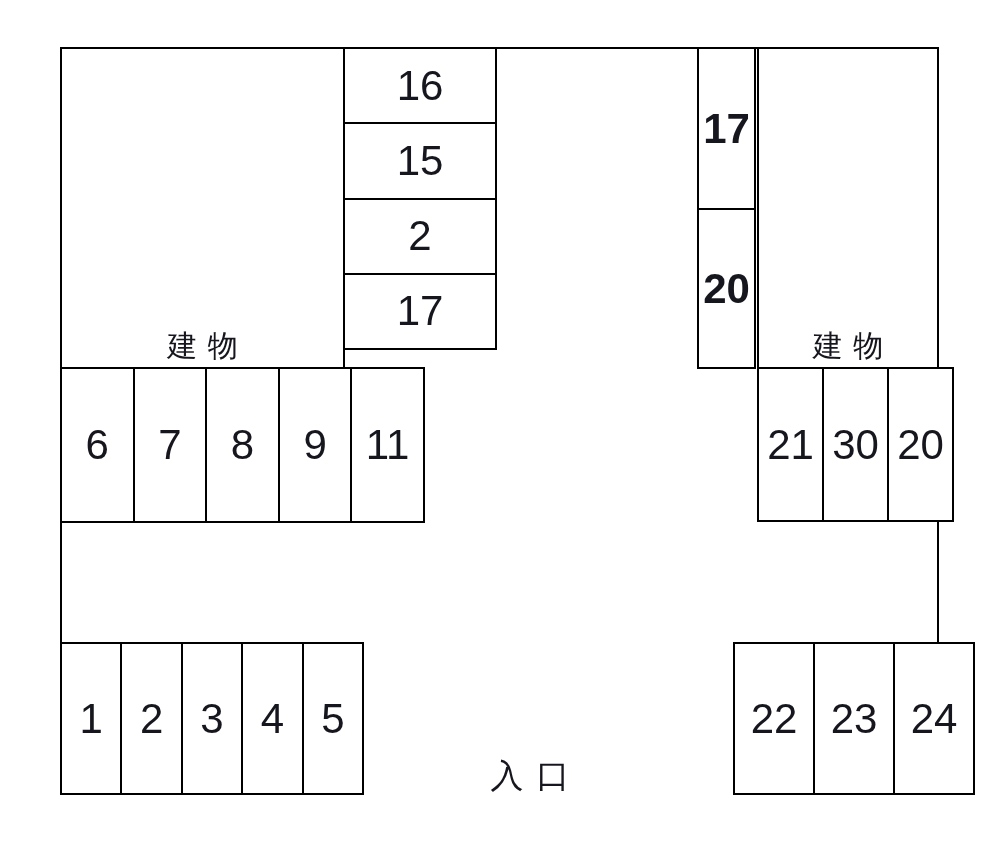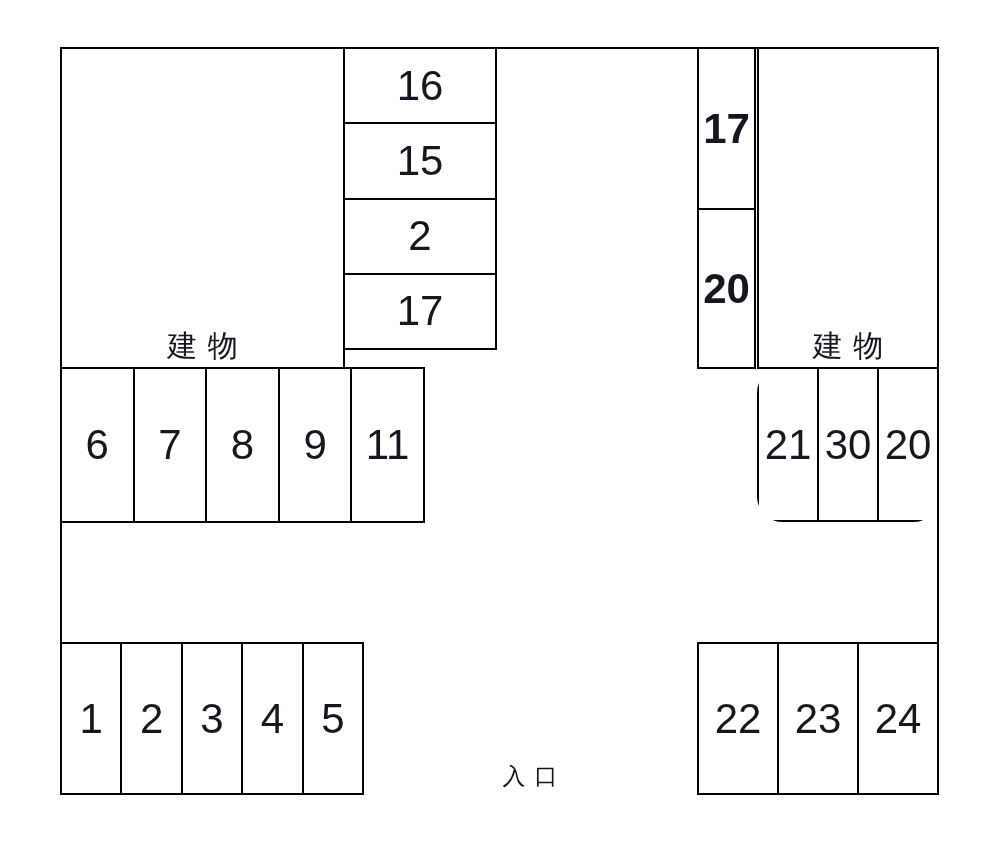--- a/index.html
+++ b/index.html
@@ -58,33 +58,33 @@
   }
   .stall-group.h .cell { border-right: 2px solid #000000; }
   .stall-group.h .cell:last-child { border-right: none; }
   .stall-group.v .cell { border-bottom: 2px solid #000000; }
   .stall-group.v .cell:last-child { border-bottom: none; }
 
   #col-16-12 { left: 343px; top: 47px;  width: 154px; height: 303px; }
   #col-17-18 { left: 697px; top: 47px;  width: 59px;  height: 322px; font-weight: bold; }
   #col-17-18 .cell:first-child { flex: 0 0 159px; }
   #row-6-11  { left: 60px;  top: 367px; width: 365px; height: 156px; }
-  #row-21-19 { left: 757px; top: 367px; width: 182px; height: 155px; border-radius: 26px; }
+  #row-21-19 { left: 757px; top: 367px; width: 197px; height: 155px; }
   #row-1-5   { left: 60px;  top: 642px; width: 304px; height: 153px; }
-  #row-22-25 { left: 697px; top: 642px; width: 242px; height: 153px; }
+  #row-22-25 { left: 733px; top: 642px; width: 242px; height: 153px; }
 
   #entrance-label {
     position: absolute;
     left: 430px;
     top: 755px;
     width: 200px;
     height: 42px;
     line-height: 42px;
     text-align: center;
-    font-size: 23px;
+    font-size: 33px;
     letter-spacing: 0.4em;
     text-indent: 0.4em;
     color: #16161f;
   }
 </style>
 </head>
 <body>
 
 <div id="canvas">
 

